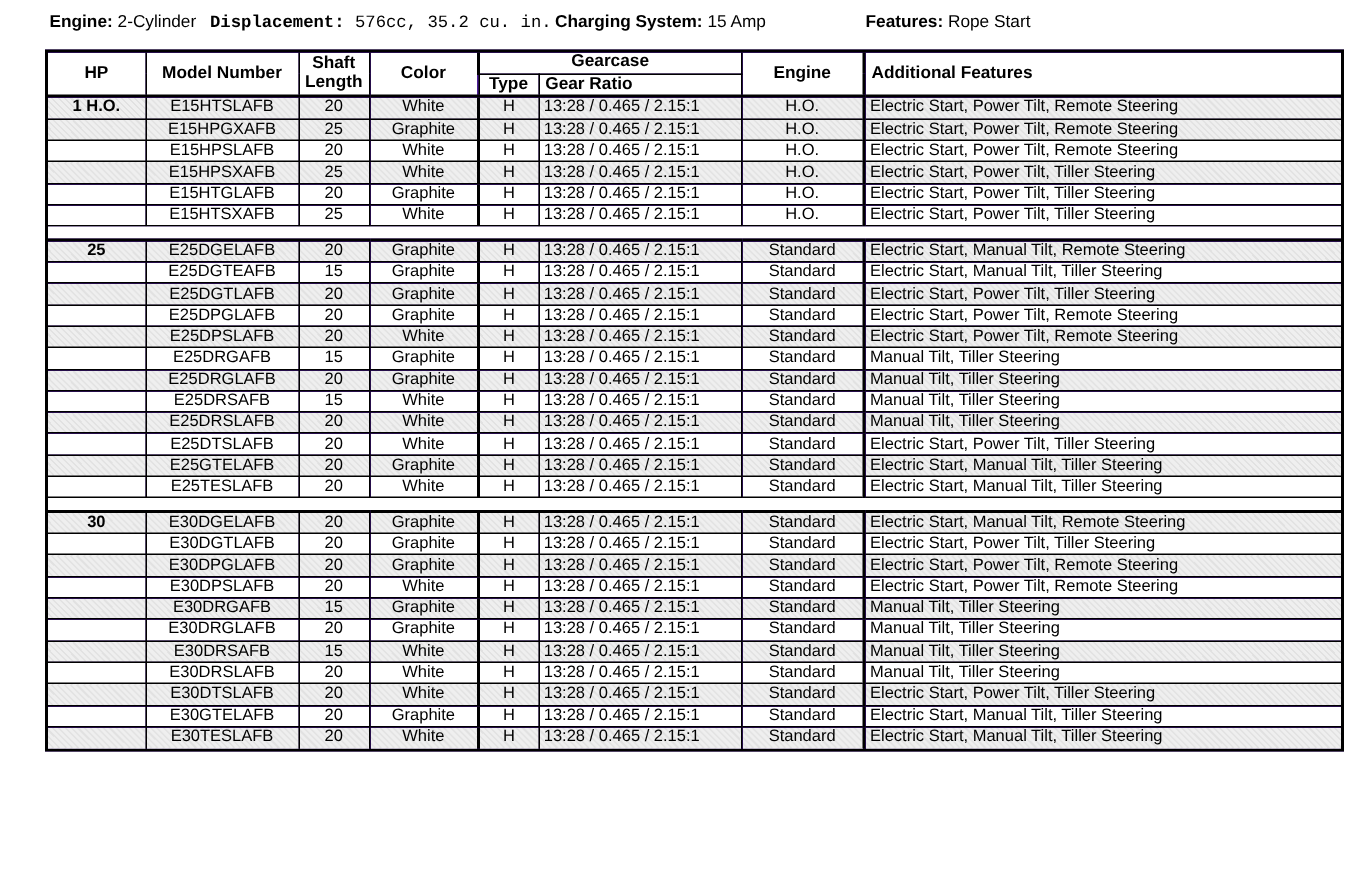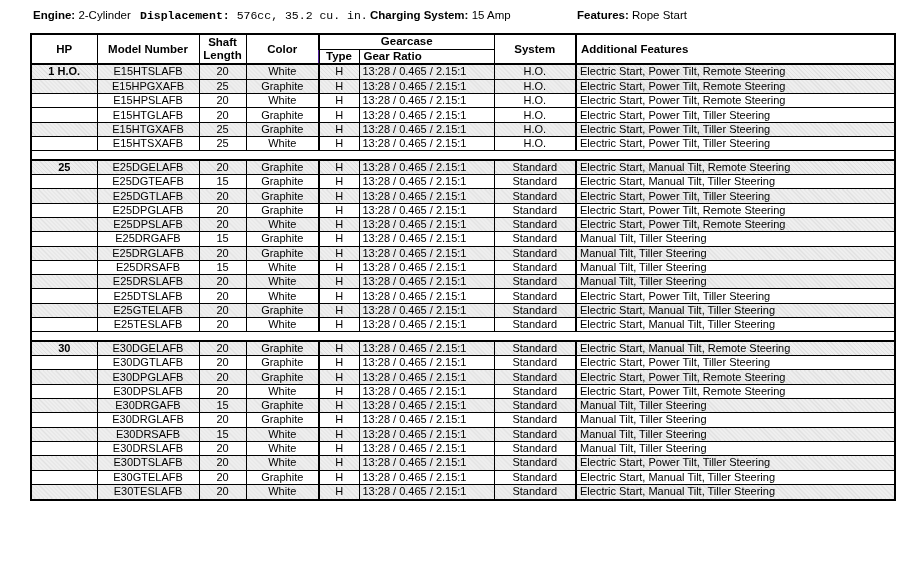--- a/index.html
+++ b/index.html
@@ -95,21 +95,21 @@
           <col class="c7">
           <col class="c8">
         </colgroup>
       <tbody>
           <tr>
         <th rowspan="2">HP</th>
         <th rowspan="2">Model Number</th>
         <th rowspan="2">Shaft Length</th>
         <th rowspan="2">Color</th>
         <th colspan="2" class="gearcase tl">Gearcase</th>
-        <th rowspan="2">System</th>
+        <th rowspan="2">Engine</th>
         <th rowspan="2" class="left tl">Additional Features</th>
       </tr>
       <tr>
         <th class="tl">Type</th>
         <th class="left">Gear Ratio</th>
       </tr>
     </tbody>
       </table>
 
     <table class="group-table first">
@@ -147,34 +147,34 @@
           <tr>
     <td class="c-hp"></td>
     <td class="c-model">E15HPSLAFB</td>
     <td class="c-shaft">20</td>
     <td class="c-color">White</td>
     <td class="c-type tl">H</td>
     <td class="c-ratio">13:28 / 0.465 / 2.15:1</td>
     <td class="c-styling">H.O.</td>
     <td class="c-features tl">Electric Start, Power Tilt, Remote Steering</td>
   </tr>
+          <tr class="shaded">
+    <td class="c-hp"></td>
+    <td class="c-model">E15HPSXAFB</td>
+    <td class="c-shaft">25</td>
+    <td class="c-color">White</td>
+    <td class="c-type tl">H</td>
+    <td class="c-ratio">13:28 / 0.465 / 2.15:1</td>
+    <td class="c-styling">H.O.</td>
+    <td class="c-features tl">Electric Start, Power Tilt, Tiller Steering</td>
+  </tr>
           <tr>
     <td class="c-hp"></td>
     <td class="c-model">E15HTGLAFB</td>
     <td class="c-shaft">20</td>
-    <td class="c-color">Graphite</td>
-    <td class="c-type tl">H</td>
-    <td class="c-ratio">13:28 / 0.465 / 2.15:1</td>
-    <td class="c-styling">H.O.</td>
-    <td class="c-features tl">Electric Start, Power Tilt, Tiller Steering</td>
-  </tr>
-          <tr class="shaded">
-    <td class="c-hp"></td>
-    <td class="c-model">E15HTGXAFB</td>
-    <td class="c-shaft">25</td>
     <td class="c-color">Graphite</td>
     <td class="c-type tl">H</td>
     <td class="c-ratio">13:28 / 0.465 / 2.15:1</td>
     <td class="c-styling">H.O.</td>
     <td class="c-features tl">Electric Start, Power Tilt, Tiller Steering</td>
   </tr>
           <tr>
     <td class="c-hp"></td>
     <td class="c-model">E15HTSXAFB</td>
     <td class="c-shaft">25</td>

